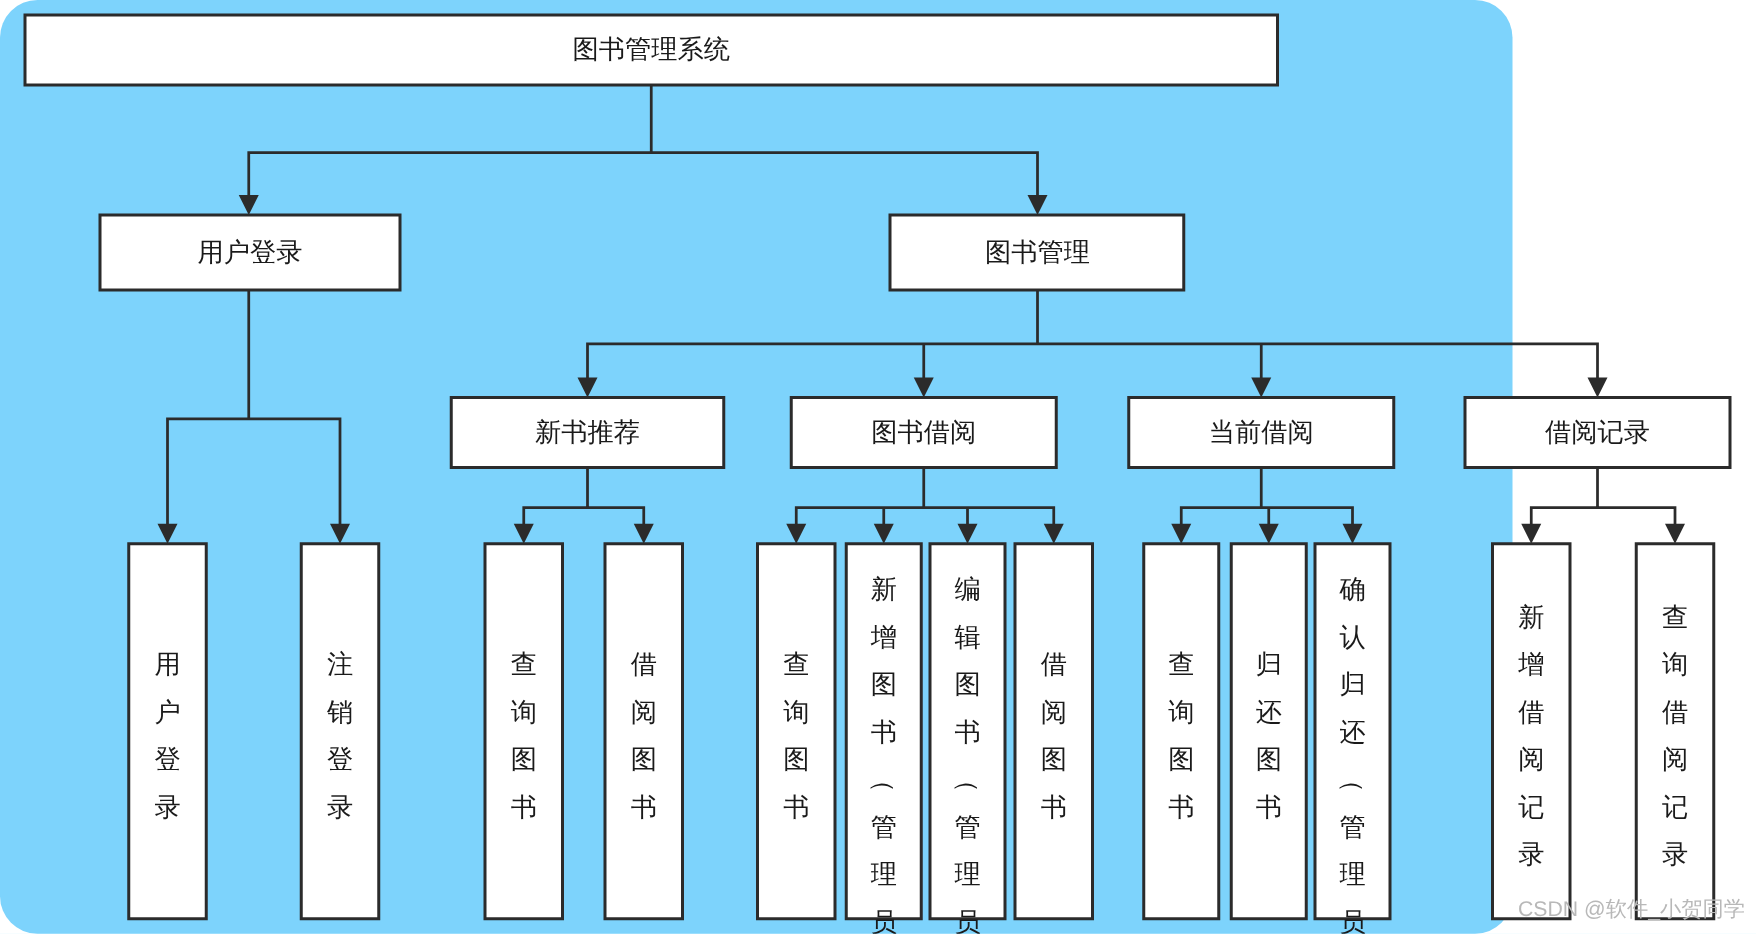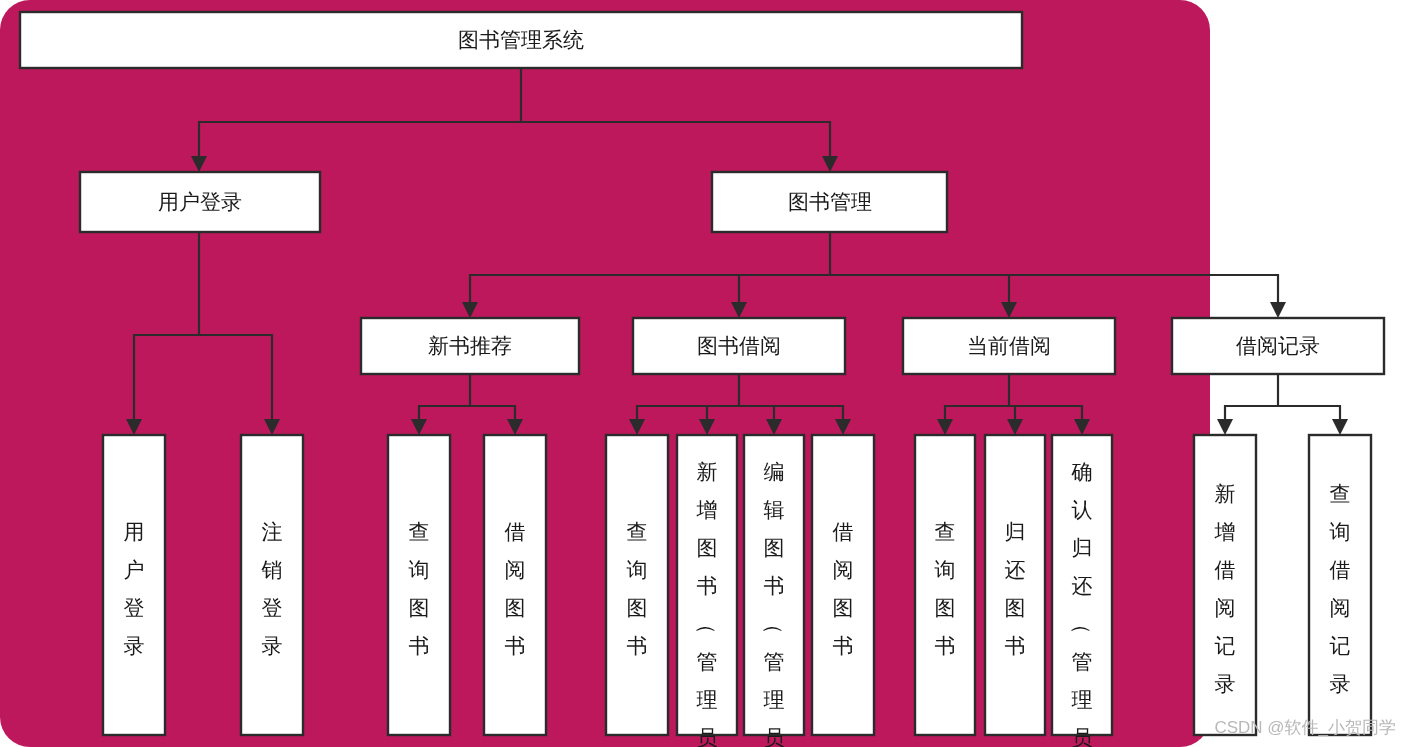--- a/index.html
+++ b/index.html
@@ -11,21 +11,21 @@
     width: 1405px;
     height: 747px;
     font-family: "Liberation Sans", "DejaVu Sans", sans-serif;
     overflow: hidden;
     position: relative;
   }
   #diagram-root {
     position: relative;
     width: 1210px;
     height: 747px;
-    background: #be185d;
+    background: #7dd3fc;
     border-radius: 30px;
   }
   svg.canvas {
     position: absolute;
     top: 0;
     left: 0;
     width: 1405px;
     height: 747px;
     display: block;
   }

